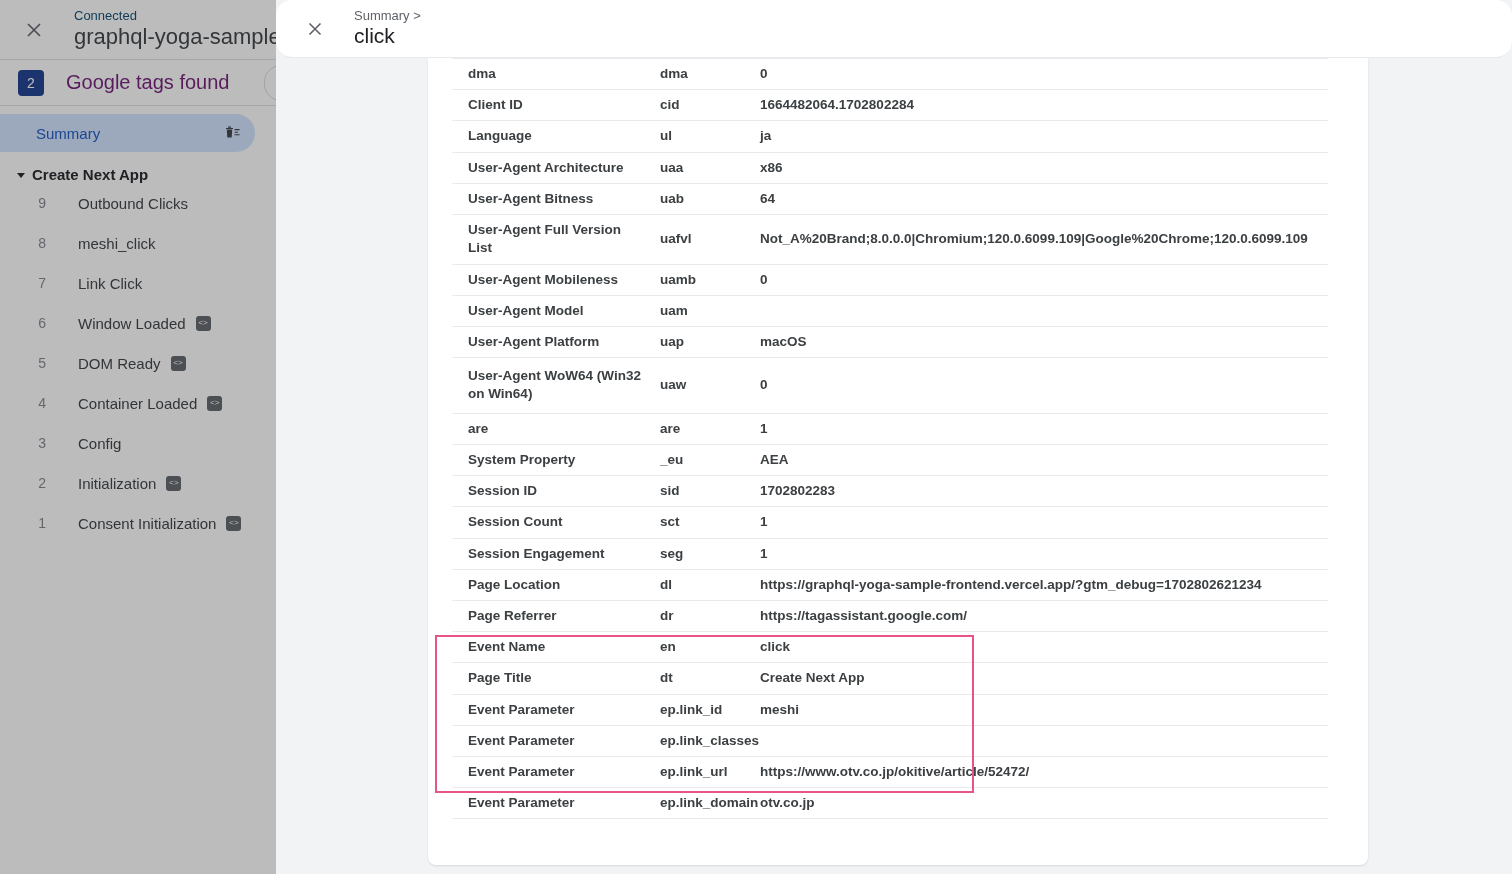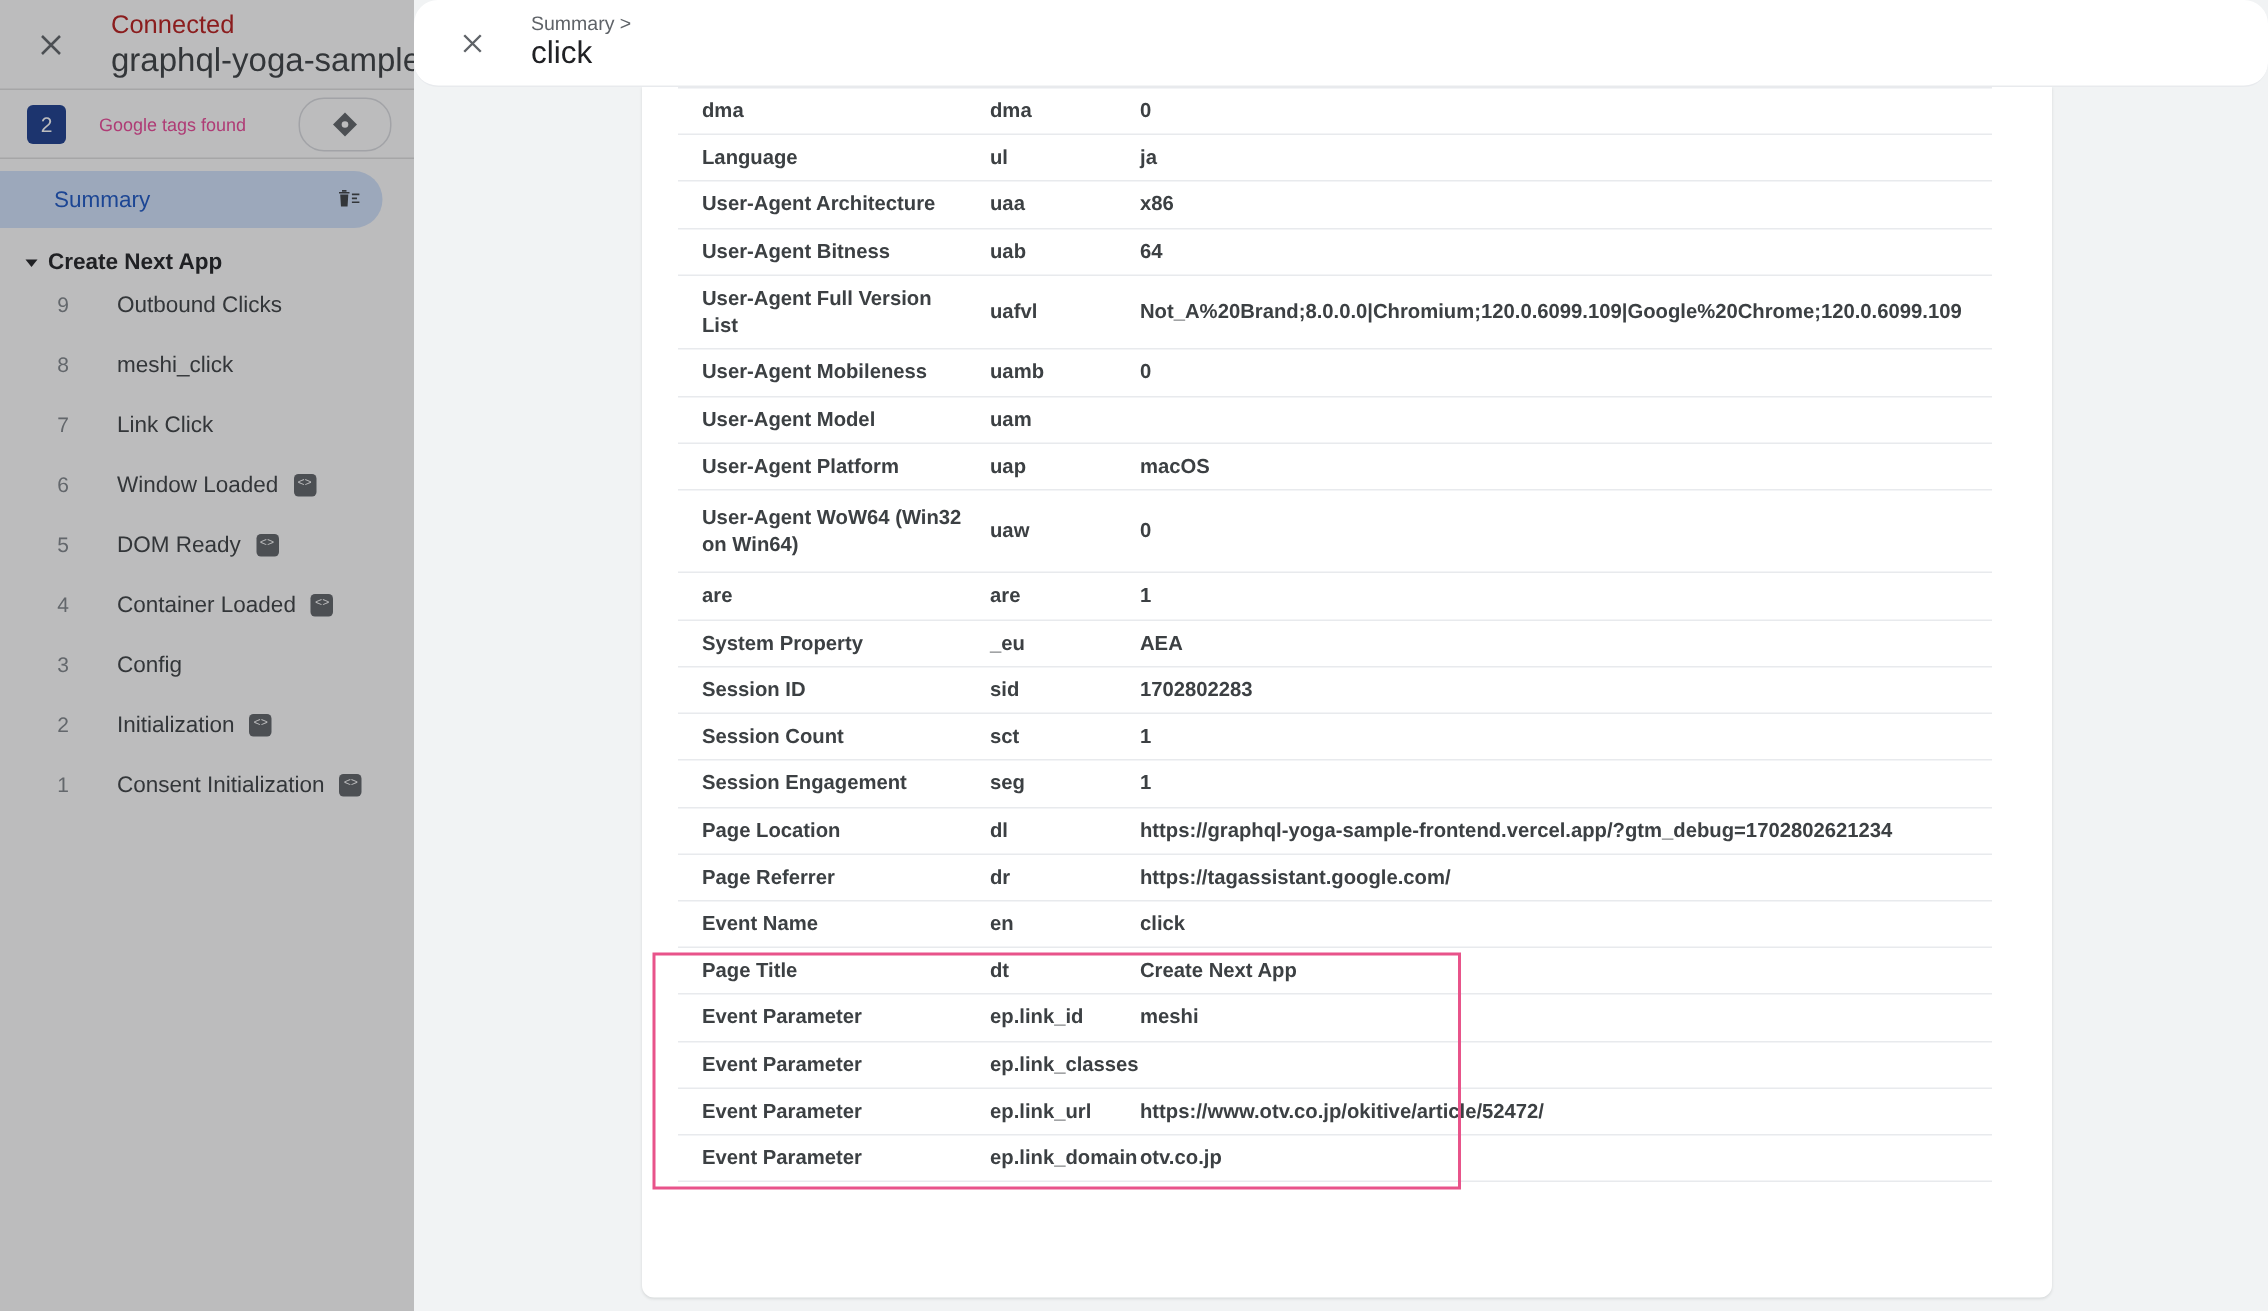--- a/index.html
+++ b/index.html
@@ -45,22 +45,22 @@
     flex: 0 0 40px;
   }
   .bg-topbar .titles {
     margin-left: 20px;
     display: flex;
     flex-direction: column;
     justify-content: center;
     line-height: 1.15;
   }
   .bg-topbar .conn-label {
-    font-size: 17px;
-    color: #b91c1c;
+    font-size: 13px;
+    color: #0c4a6e;
   }
   .bg-topbar .conn-name {
     font-size: 22px;
     color: #3c4043;
     white-space: nowrap;
   }
 
   
   .bg-tagsbar {
     height: 46px;
@@ -79,22 +79,22 @@
     background: #1a3d8f;
     color: #ffffff;
     font-size: 14px;
     display: flex;
     align-items: center;
     justify-content: center;
     flex: 0 0 26px;
   }
   .tags-found-label {
     margin-left: 22px;
-    font-size: 12px;
-    color: #ec4899;
+    font-size: 20px;
+    color: #701a75;
     white-space: nowrap;
   }
   .tags-chip {
     margin-left: 35px;
     width: 60px;
     height: 34px;
     border: 1px solid #dadce0;
     border-radius: 17px;
     display: flex;
     align-items: center;
@@ -465,20 +465,25 @@
       <div class="detail-inner">
 
         <table class="kv">
           <tbody>
             <tr>
               <td class="c1">dma</td>
               <td class="c2">dma</td>
               <td class="c3">0</td>
             </tr>
             <tr>
+              <td class="c1">Client ID</td>
+              <td class="c2">cid</td>
+              <td class="c3">1664482064.1702802284</td>
+            </tr>
+            <tr>
               <td class="c1">Language</td>
               <td class="c2">ul</td>
               <td class="c3">ja</td>
             </tr>
             <tr>
               <td class="c1">User-Agent Architecture</td>
               <td class="c2">uaa</td>
               <td class="c3">x86</td>
             </tr>
             <tr>

